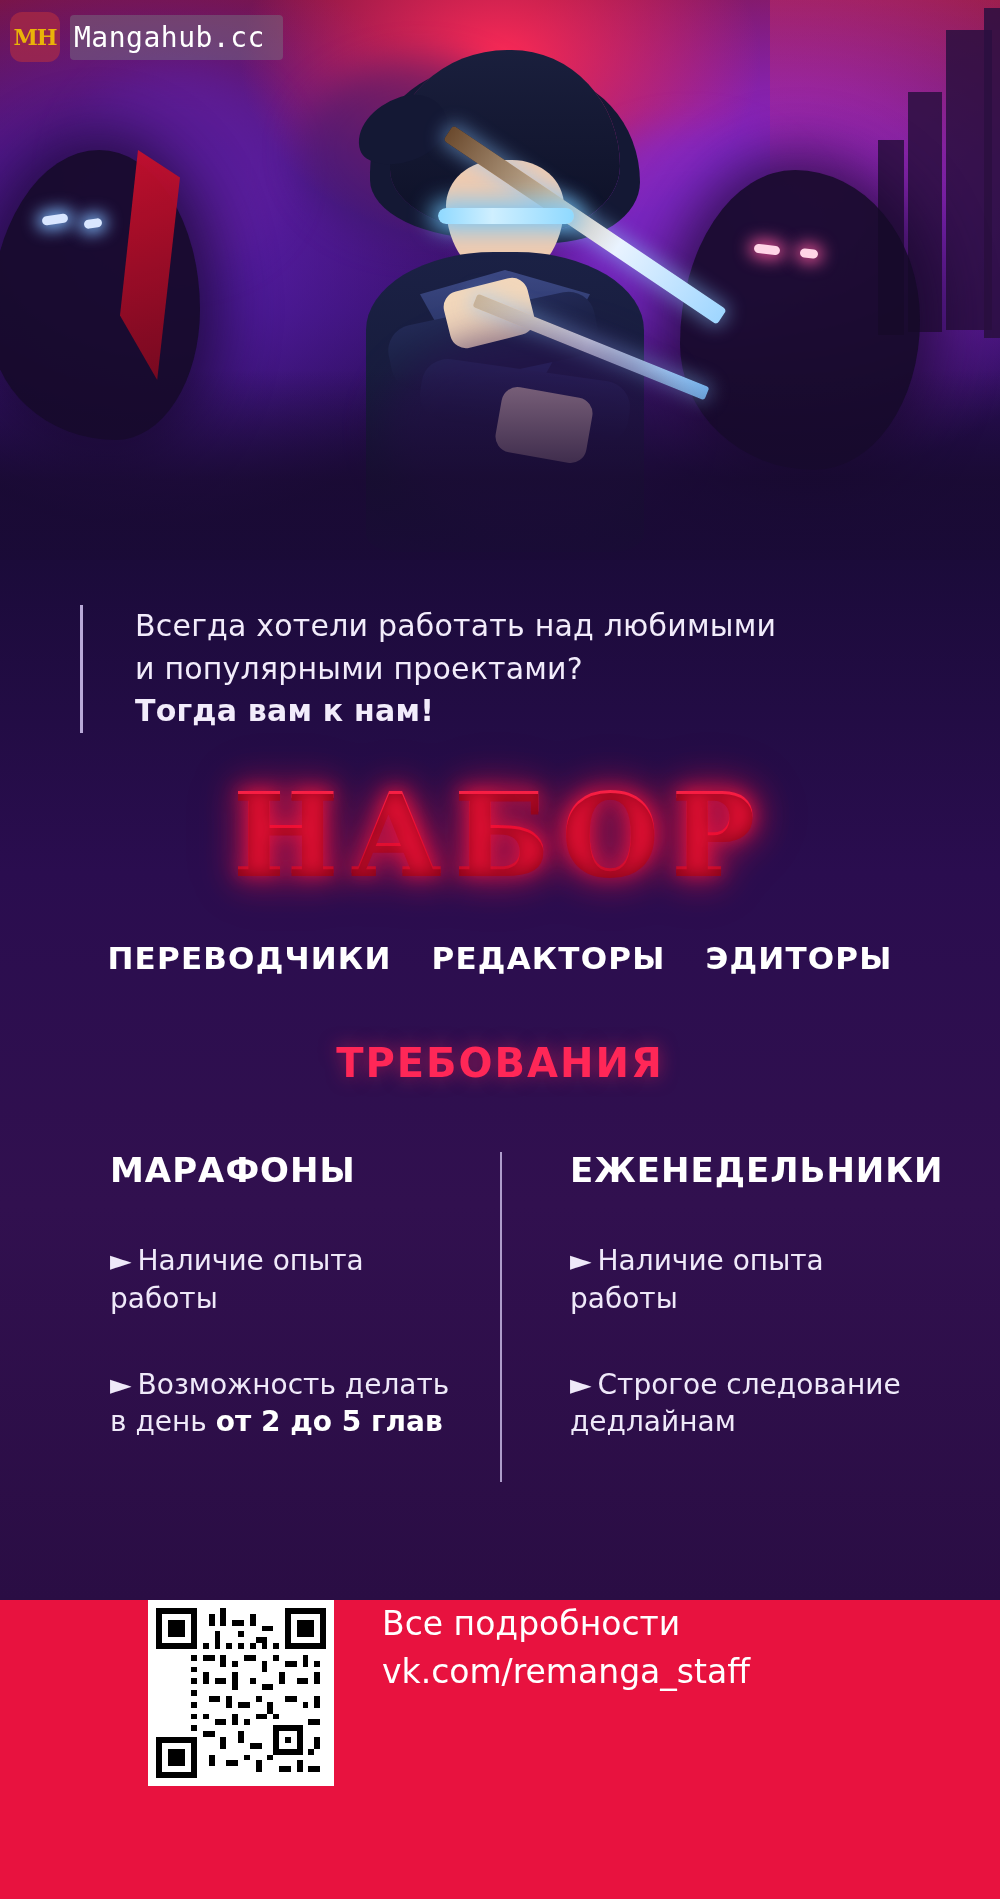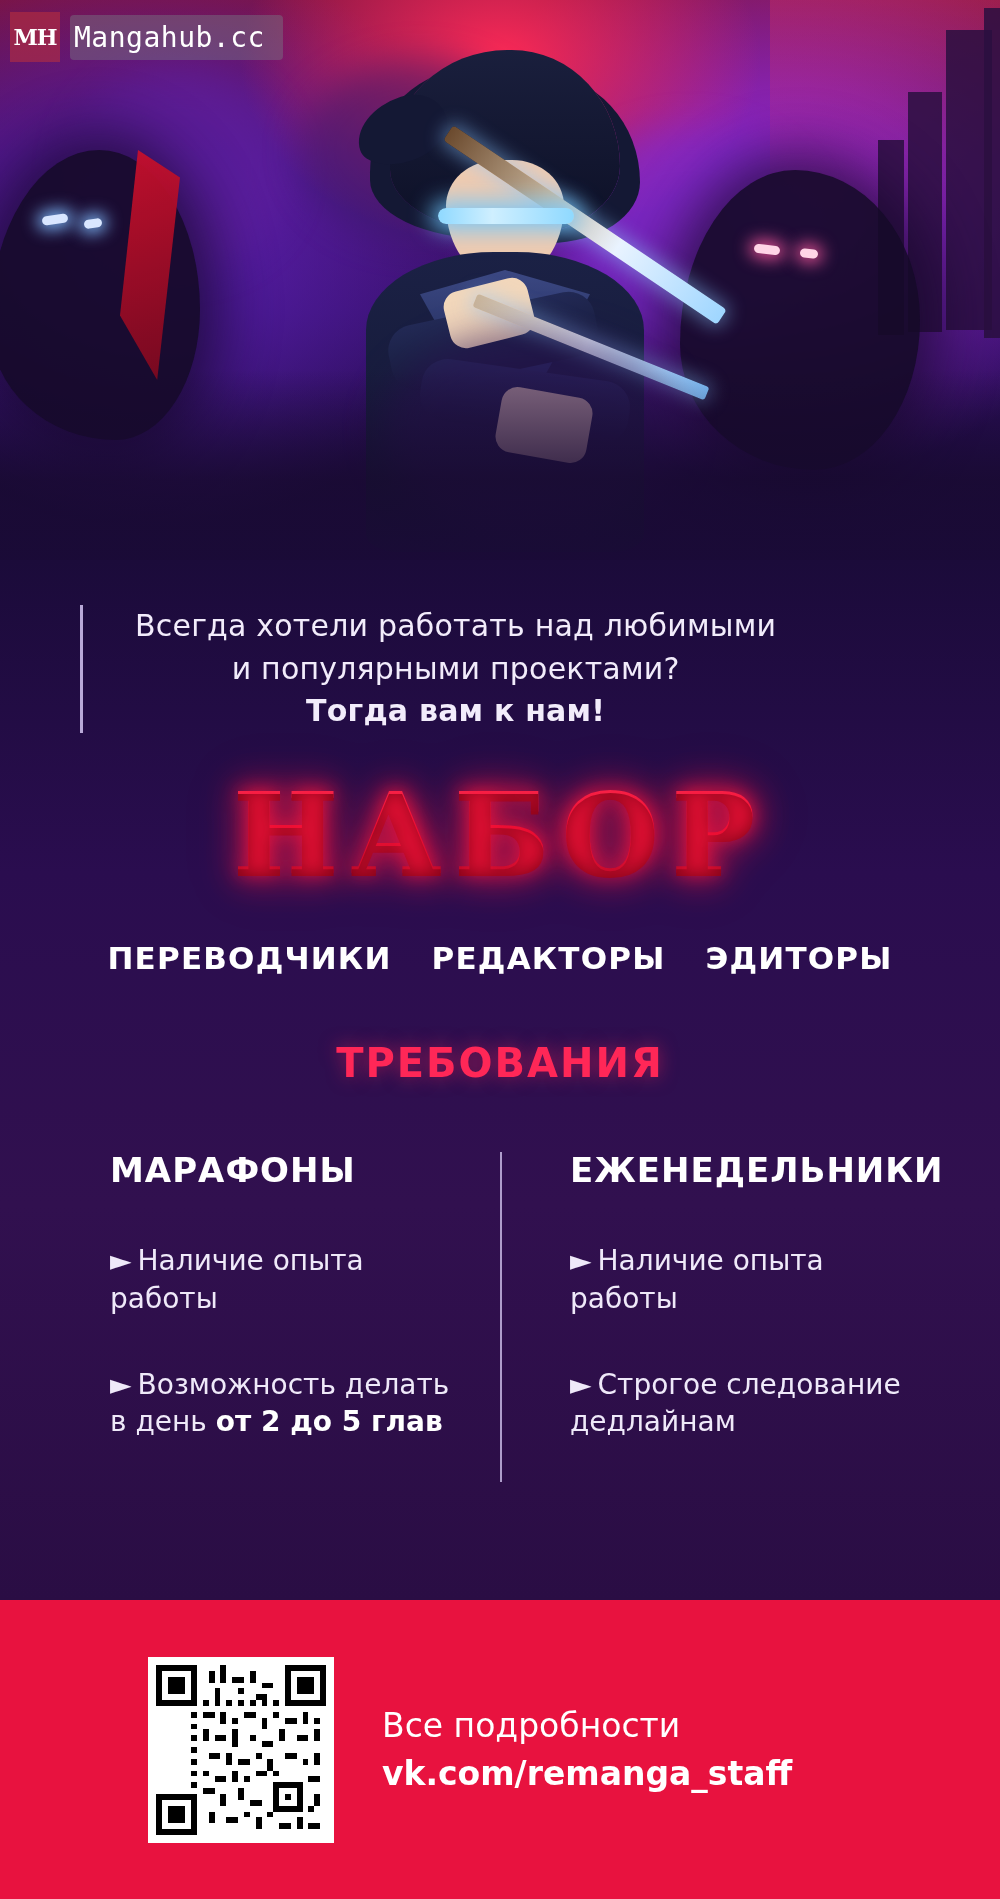--- a/index.html
+++ b/index.html
@@ -197,26 +197,26 @@
   .watermark {
     position: absolute;
     left: 10px; top: 12px;
     display: flex;
     align-items: center;
     gap: 10px;
     z-index: 9;
   }
   .wm-logo {
     width: 50px; height: 50px;
-    border-radius: 0;
+    border-radius: 12px;
     background: rgba(190, 50, 60, 0.55);
     display: flex;
     align-items: center;
     justify-content: center;
-    color: #ffffff;
+    color: #eab308;
     font-size: 22px;
     font-weight: bold;
     letter-spacing: -1px;
     font-family: "DejaVu Serif", "Liberation Serif", serif;
   }
   .wm-text {
     background: rgba(120, 120, 130, 0.45);
     color: #fff;
     font-size: 28px;
     padding: 6px 18px 6px 4px;
@@ -236,21 +236,20 @@
 
   .intro {
     position: absolute;
     left: 80px; top: 45px;
     padding-left: 52px;
     border-left: 3px solid #b9a9d8;
     color: #f2ecfb;
     font-size: 30px;
     line-height: 1.42;
     letter-spacing: .2px;
-    text-align: center;
   }
   .intro .bold { font-weight: bold; }
 
   .nabor {
     position: absolute;
     left: 0; top: 208px;
     width: 1000px;
     text-align: center;
     font-family: "DejaVu Serif", "Liberation Serif", serif;
     font-weight: bold;
@@ -324,37 +323,37 @@
   .bullet .strong { font-weight: bold; color: #ffffff; }
 
   
   .footer {
     position: absolute;
     left: 0; top: 1600px;
     width: 1000px;
     height: 299px;
     background: #e8123f;
     display: flex;
-    align-items: center;
+    align-items: flex-start;
   }
   .qr {
     margin-left: 148px;
     width: 186px; height: 186px;
     background: #ffffff;
     padding: 8px;
     box-sizing: border-box;
   }
   .qr svg { display: block; }
   .foot-text {
     margin-left: 48px;
     color: #ffffff;
     font-size: 33px;
     line-height: 1.45;
   }
-  .foot-text .b { font-weight: bold; }
+  .foot-text .b { font-weight: normal; }
 </style>
 </head>
 <body>
 
 <div class="poster">
 
   <div class="art">
     <div class="smoke s3"></div>
     <div class="smoke s1"></div>
     <div class="smoke s2"></div>

